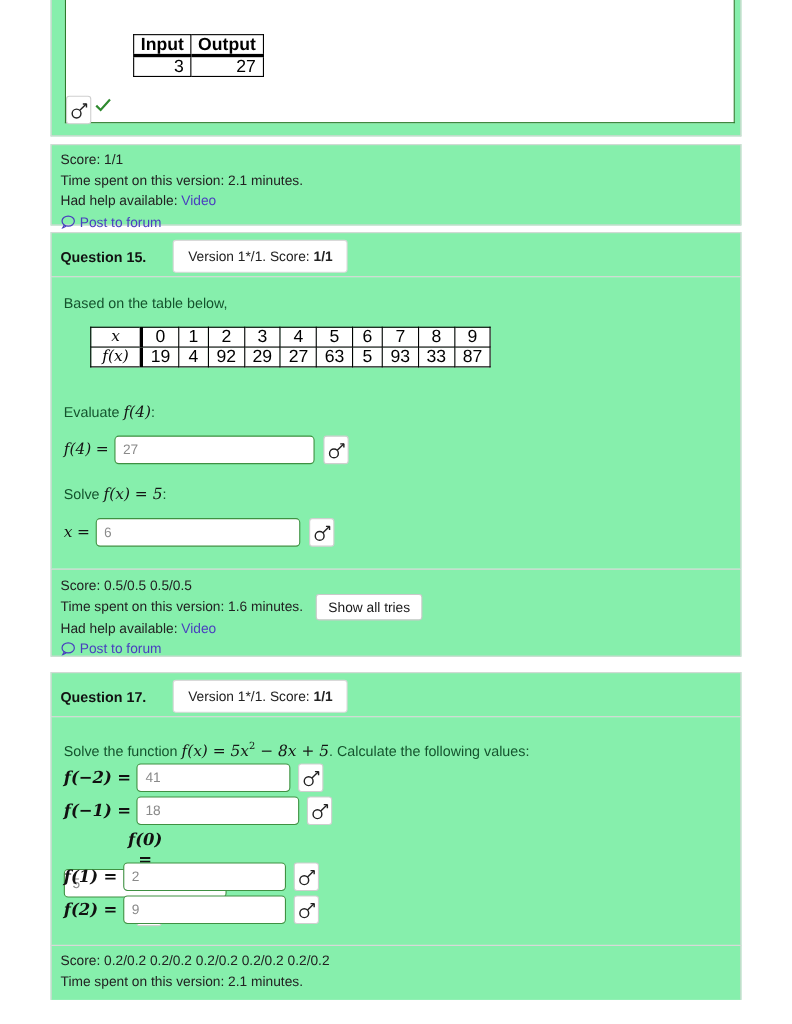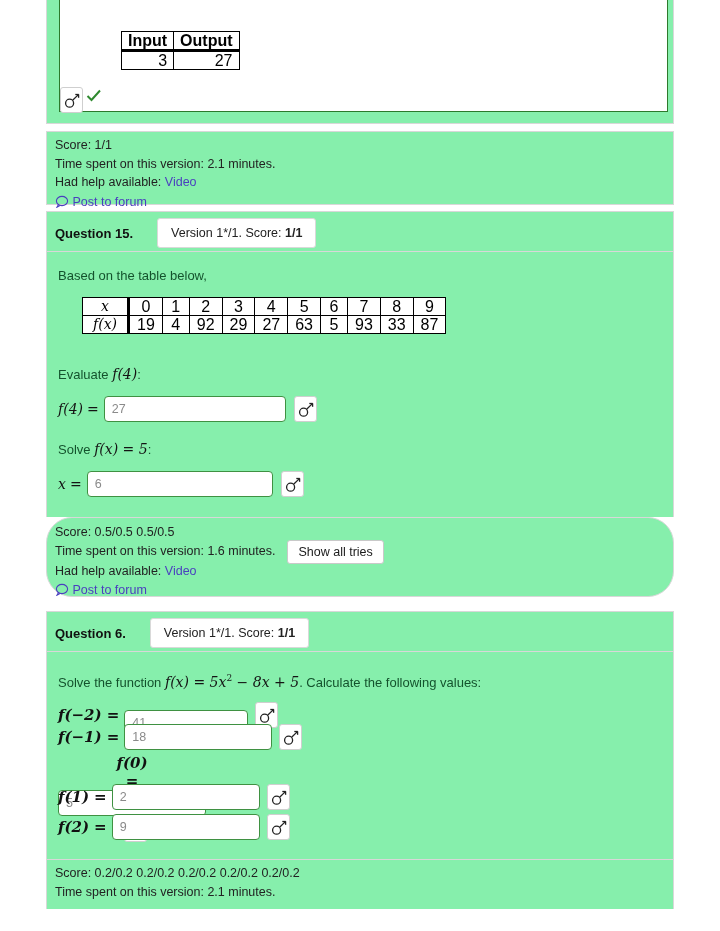--- a/index.html
+++ b/index.html
@@ -316,21 +316,21 @@
     <span class="keybtn" style="margin-left:8px;">
       <svg width="17" height="16" viewBox="0 0 17 16">
         <circle cx="5.6" cy="10.2" r="4.0" fill="none" stroke="#222" stroke-width="1.3"></circle>
         <line x1="8.6" y1="7.3" x2="14.4" y2="1.6" stroke="#222" stroke-width="1.3"></line>
         <line x1="11.3" y1="1.5" x2="14.8" y2="1.5" stroke="#222" stroke-width="1.3"></line>
         <line x1="14.6" y1="1.4" x2="14.6" y2="4.8" stroke="#222" stroke-width="1.3"></line>
       </svg>
     </span>
   </div>
 
-  <div class="panel" style="top:517px; height:80px;border-radius:26px;">
+  <div class="panel" style="top:517px; height:80px;">
     <div class="fb" style="position:absolute; left:8px; top:5px;">
       <div>Score: 0.5/0.5 0.5/0.5</div>
       <div class="row-flex" style="height:20px;">
         <span>Time spent on this version: 1.6 minutes.</span>
         <span class="tries-btn" style="margin-left:12px;">Show all tries</span>
       </div>
       <div>
         <span>Had help available:</span>
         <a href="#" class="lnk">Video</a>
       </div>
@@ -341,37 +341,37 @@
             <path d="M3.6,9.3 L2.0,12.2 L5.0,10.6" fill="none" stroke="#4a3fbf" stroke-width="1.1"></path>
           </svg>
         </span>
         <a href="#" class="lnk">Post to forum</a>
       </div>
     </div>
   </div>
 
   <div class="panel" style="top:611px; height:41px;">
     <div class="row-flex" style="position:absolute; left:8px; top:6px;">
-      <span class="qlabel">Question 6.</span>
+      <span class="qlabel">Question 17.</span>
       <span class="vbtn" style="margin-left:24px;">
         <span>Version 1*/1. Score: </span><b>1/1</b>
       </span>
     </div>
   </div>
 
   <div class="panel panel-nb-lr" style="top:652px; height:207px; border-top:none; border-bottom:none;"></div>
 
   <div style="position:absolute; left:58px; top:674px;">
     <span class="qtext">Solve the function </span><span class="m"><span>f(x) = 5x</span><sup>2</sup><span> − 8x + 5</span></span><span class="qtext">. Calculate the following values:</span>
   </div>
 
   <div class="row-flex" style="position:absolute; left:58px; top:694px;">
     <span class="m-b">f(−2)</span>
     <span class="m-b" style="margin:0 5px;">=</span>
-    <input class="ansinput" style="width: 124px; margin-top: 16px;" value="41">
+    <input class="ansinput" style="width: 140px;" value="41">
     <span class="keybtn" style="margin-left:7px;">
       <svg width="17" height="16" viewBox="0 0 17 16">
         <circle cx="5.6" cy="10.2" r="4.0" fill="none" stroke="#222" stroke-width="1.3"></circle>
         <line x1="8.6" y1="7.3" x2="14.4" y2="1.6" stroke="#222" stroke-width="1.3"></line>
         <line x1="11.3" y1="1.5" x2="14.8" y2="1.5" stroke="#222" stroke-width="1.3"></line>
         <line x1="14.6" y1="1.4" x2="14.6" y2="4.8" stroke="#222" stroke-width="1.3"></line>
       </svg>
     </span>
   </div>
 

